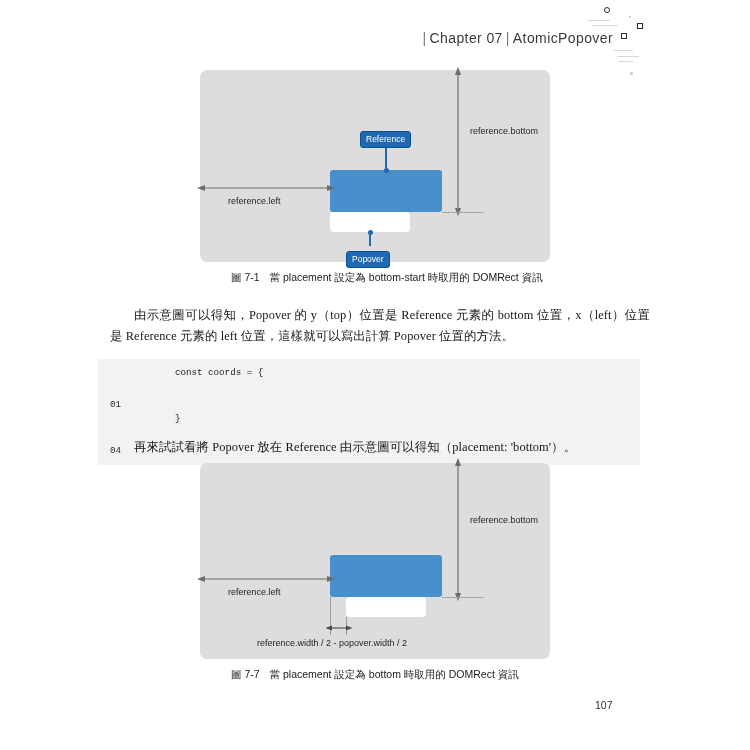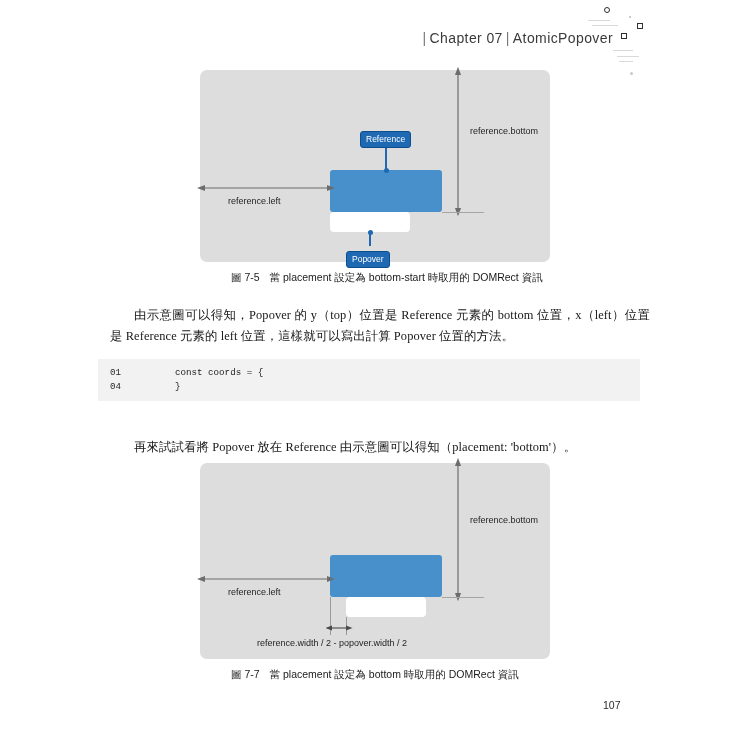--- a/index.html
+++ b/index.html
@@ -162,20 +162,21 @@
   }
   .code-row {
     display: flex;
     white-space: pre;
     padding-left: 12px;
   }
   .code-ln {
     color: #2a2a2a;
     width: 22px;
     flex: 0 0 22px;
+    margin-top: 32px;
   }
   .code-src { color: #202020; margin-left: 43px; }
 
   
   .page-num {
     position: absolute;
     font-family: "Liberation Sans", "DejaVu Sans", sans-serif;
     font-size: 10.5px;
     color: #2a2a2a;
   }
@@ -243,21 +244,21 @@
       </defs>
       <line x1="6" y1="4" x2="6" y2="139" stroke="#6d6d6d" stroke-width="1.2" marker-start="url(#ahU1)" marker-end="url(#ahD1)"></line>
     </svg>
     <div class="dim-label" style="left:270px; top:56px;">reference.bottom</div>
 
     <div class="guide guide-h" style="left:242px; top:142px; width:42px; background:#a5a5a5;"></div>
   </div>
 </div>
 
 <div class="fig-caption" style="left:231px; top:271px;">
-  <span class="cap-num">圖 7-5</span><span>當 placement 設定為 bottom-start 時取用的 DOMRect 資訊</span>
+  <span class="cap-num">圖 7-1</span><span>當 placement 設定為 bottom-start 時取用的 DOMRect 資訊</span>
 </div>
 
 <div class="para" style="left:110px; top:305px; width:540px; text-indent: 24px;">由示意圖可以得知，Popover 的 y（top）位置是 Reference 元素的 bottom 位置，x（left）位置是 Reference 元素的 left 位置，這樣就可以寫出計算 Popover 位置的方法。</div>
 
 <div class="code-block" style="left:98px; top:359px; width:542px;">
   <div class="code-row">
     <span class="code-ln">01</span><span class="code-src">const coords = {</span>
   </div>
   <div class="code-row">
     <span class="code-ln">04</span><span class="code-src">}</span>
@@ -316,13 +317,13 @@
       <line x1="3" y1="5" x2="19" y2="5" stroke="#4a4a4a" stroke-width="1.1" marker-start="url(#ahL3)" marker-end="url(#ahR3)"></line>
     </svg>
     <div class="dim-label" style="left:57px; top:175px;">reference.width / 2 - popover.width / 2</div>
   </div>
 </div>
 
 <div class="fig-caption" style="left:231px; top:668px;">
   <span class="cap-num">圖 7-7</span><span>當 placement 設定為 bottom 時取用的 DOMRect 資訊</span>
 </div>
 
-<div class="page-num" style="left:595px; top:699px;margin-left:8px;">107</div>
+<div class="page-num" style="left:595px; top:699px;">107</div>
 
 </body></html>

